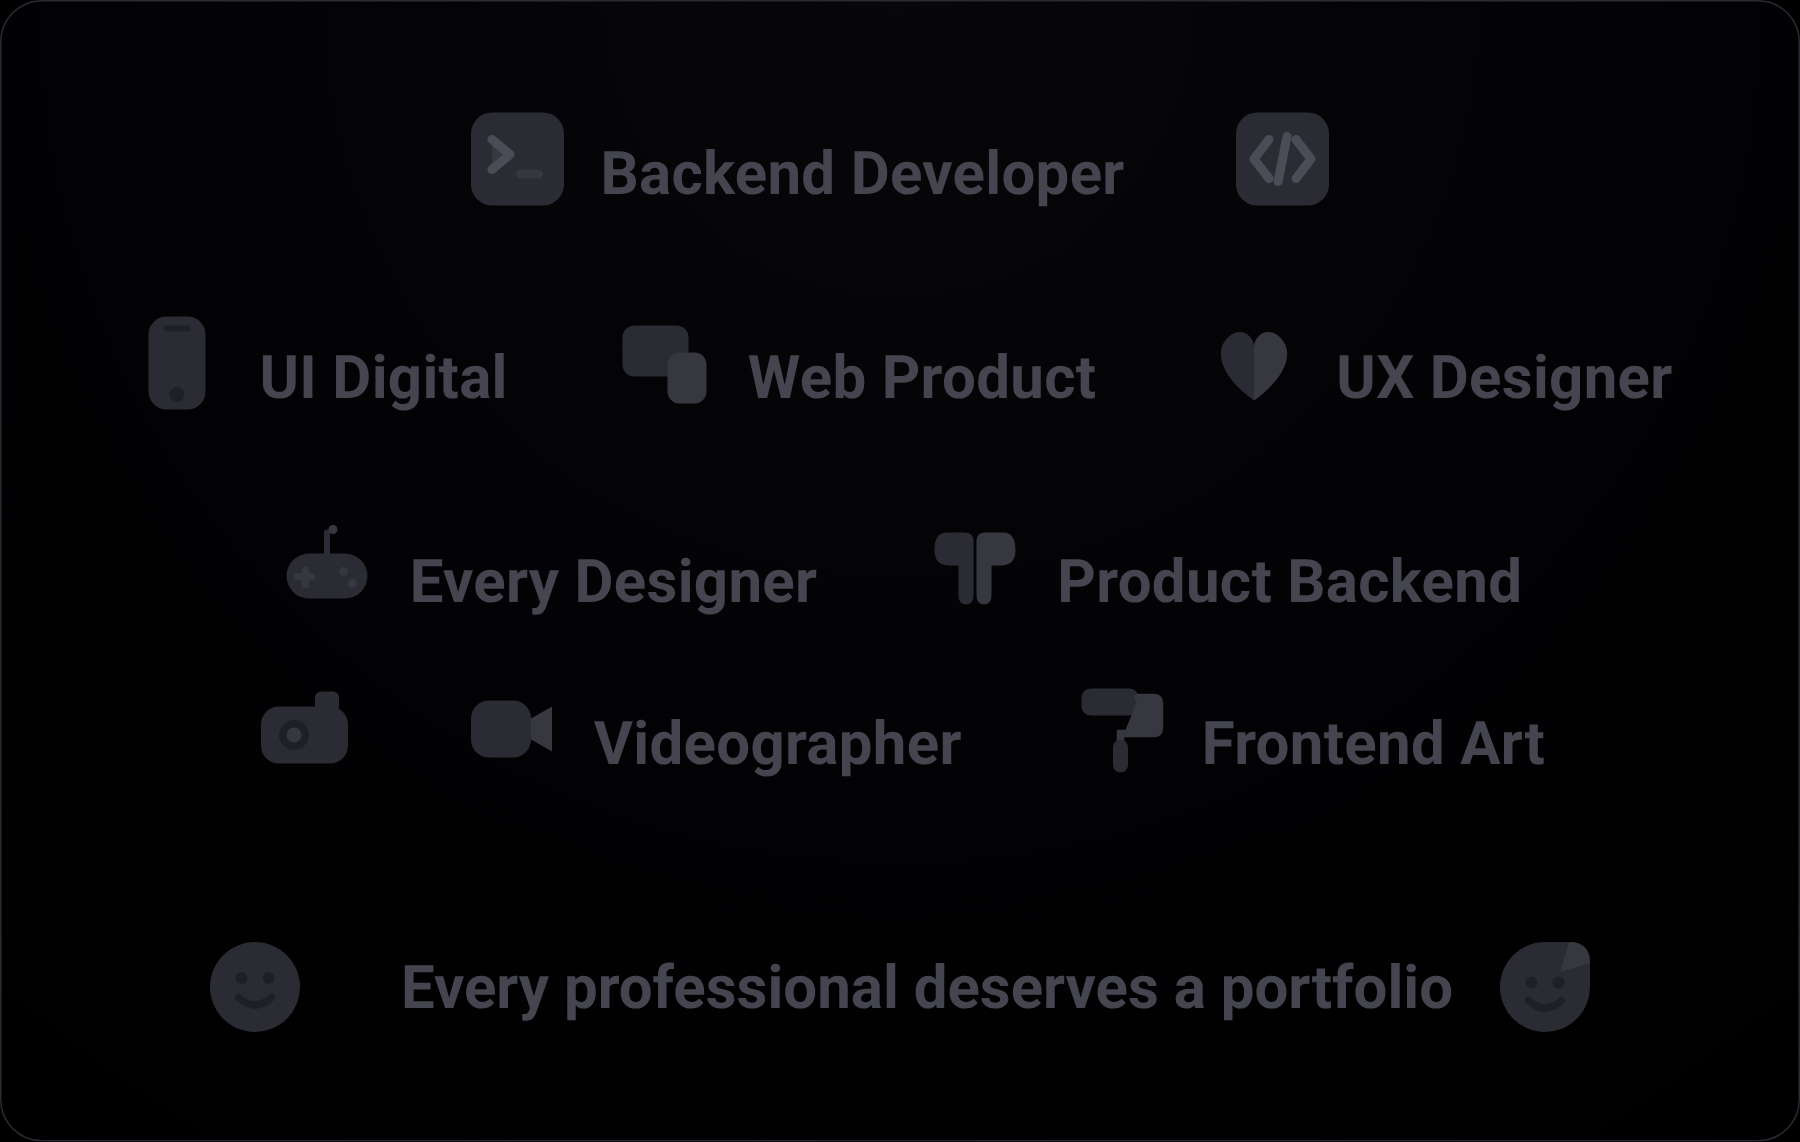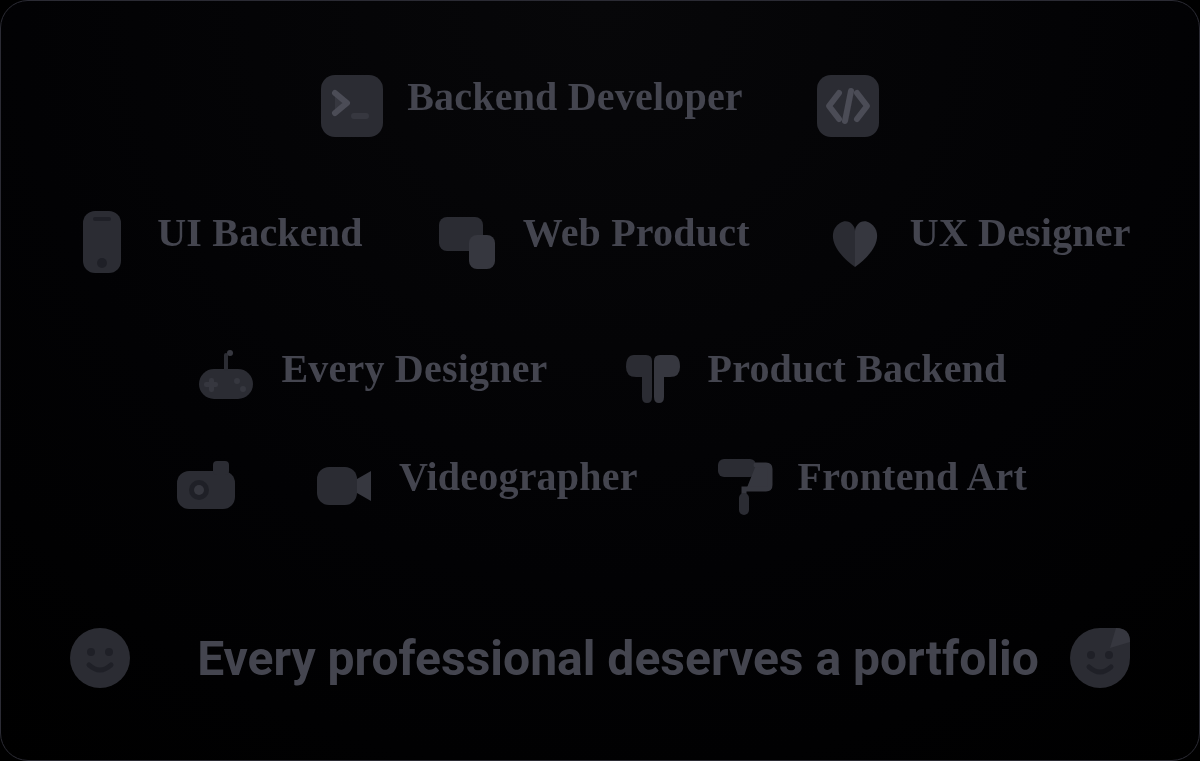--- a/index.html
+++ b/index.html
@@ -31,35 +31,34 @@
     transform: translateX(-50%);
   }
   .row-1 { top: 72px; }
   .row-2 { top: 208px; }
   .row-3 { top: 344px; }
   .row-4 { top: 452px; }
   .row-5 { top: 624px; }
 
   .chip {
     display: flex;
-    align-items: flex-start;
+    align-items: flex-end;
     gap: 22px;
     padding: 0 36px;
     flex: 0 0 auto;
     white-space: nowrap;
-    font-family: Liberation Serif, serif;
   }
   .label {
     font-size: 40px;
     font-weight: 700;
     letter-spacing: 0.2px;
     color: #44454f;
   }
   .footer-label {
-    font-size: 48px;
+    font-size: 40px;
     font-weight: 700;
     color: #44454f;
     margin-left: 36px;
   }
   .icon {
     width: 66px;
     height: 66px;
     flex: 0 0 66px;
     display: flex;
     align-items: center;
@@ -104,21 +103,21 @@
 
   <div class="row row-2">
     <div class="chip">
       <span class="icon">
         <svg viewBox="0 0 66 66">
           <rect class="fill-a" x="14" y="2" width="38" height="62" rx="12"></rect>
           <rect class="fill-c" x="24" y="8" width="18" height="4" rx="2"></rect>
           <circle class="fill-c" cx="33" cy="54" r="5"></circle>
         </svg>
       </span>
-      <span class="label">UI Backend</span>
+      <span class="label">UI Digital</span>
     </div>
     <div class="chip">
       <span class="icon">
         <svg viewBox="0 0 66 66">
           <rect class="fill-a" x="4" y="8" width="44" height="34" rx="8"></rect>
           <rect class="fill-b" x="34" y="26" width="26" height="34" rx="8"></rect>
         </svg>
       </span>
       <span class="label">Web Product</span>
     </div>

